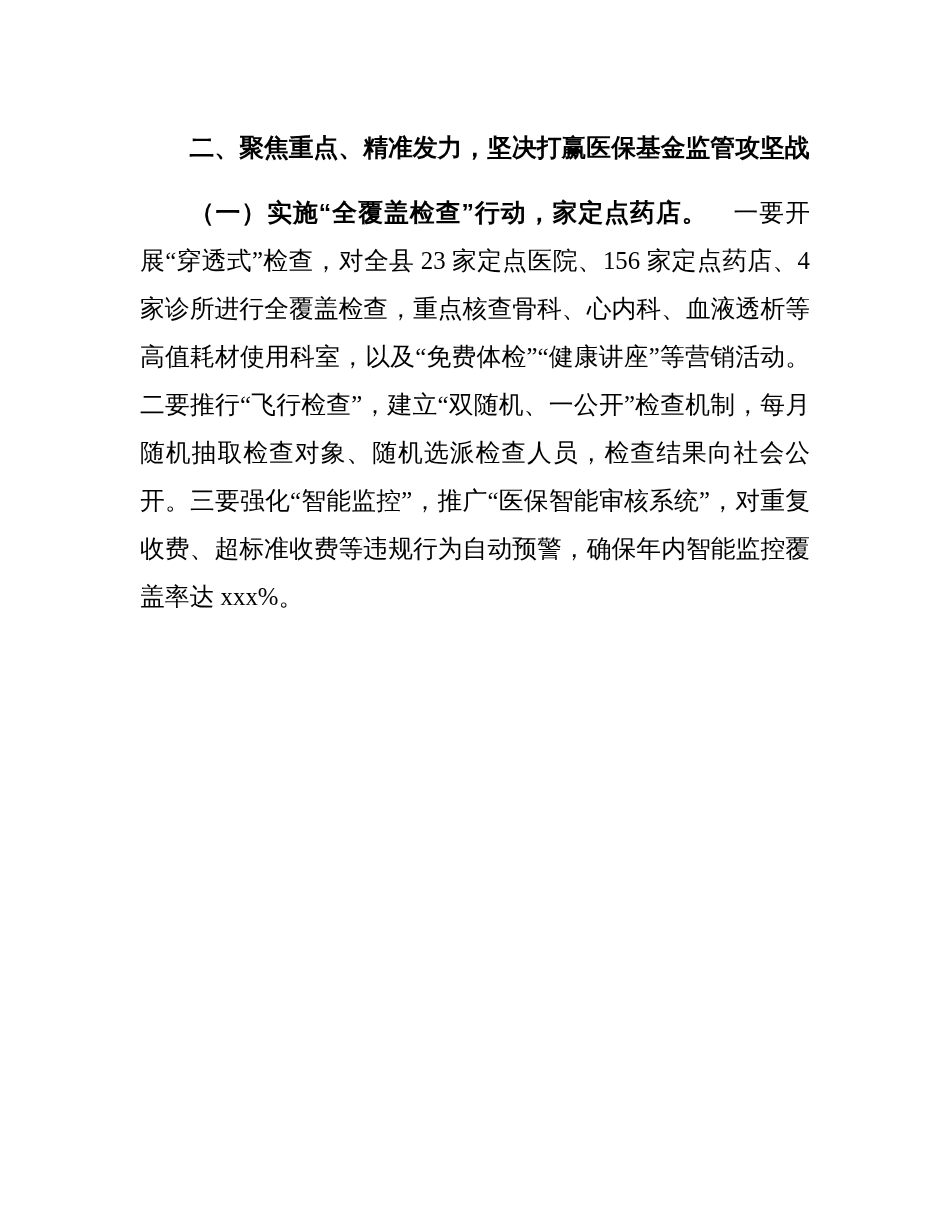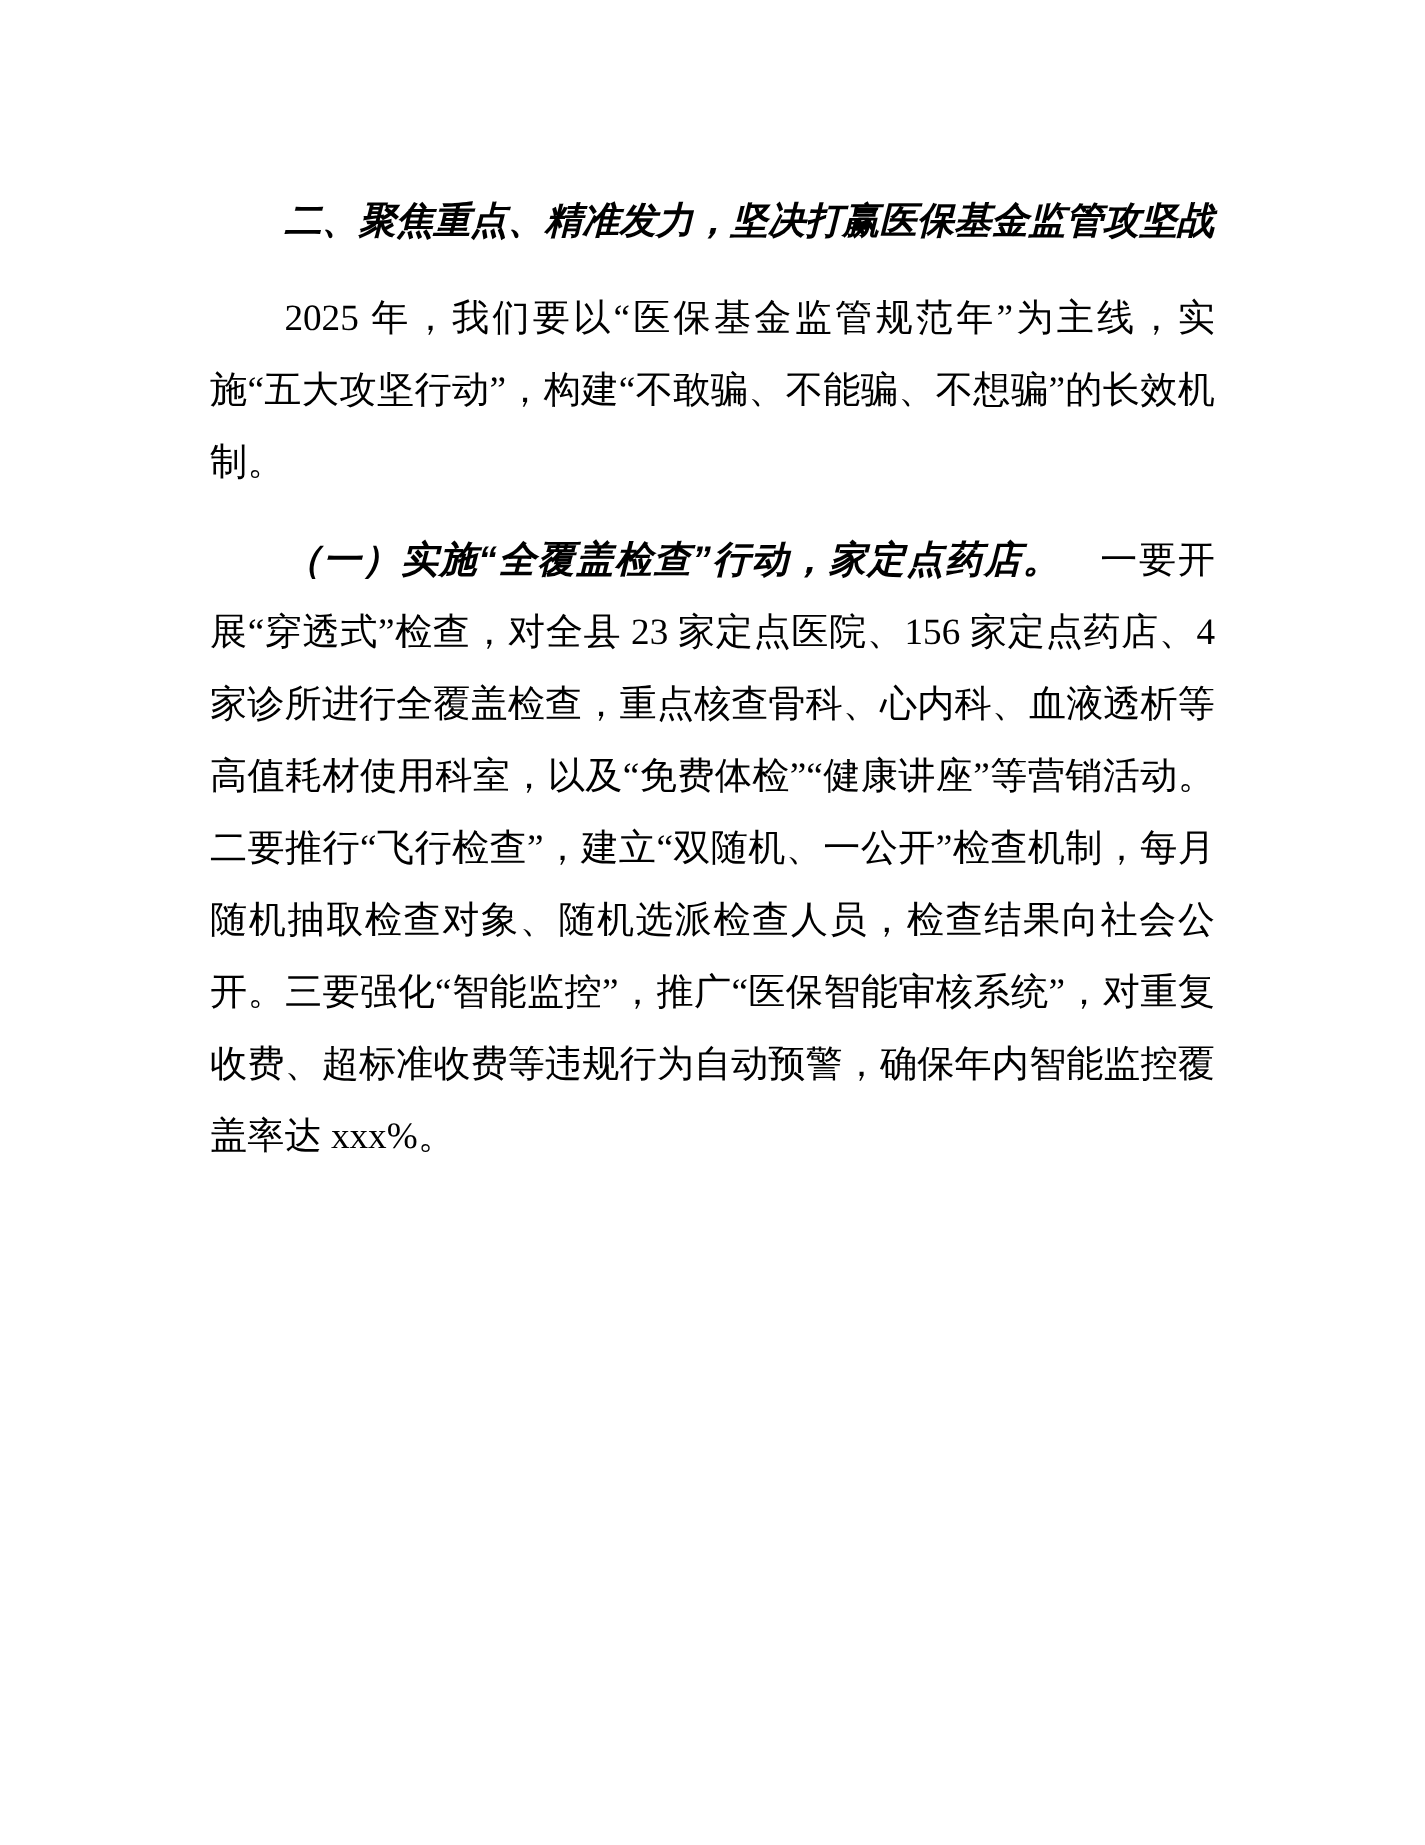--- a/index.html
+++ b/index.html
@@ -34,29 +34,27 @@
   }
   p.para.indent {
     text-indent: 2em;
   }
   .seg {
     font-weight: 400;
   }
   .seg-bold {
     font-family: "Liberation Sans", "DejaVu Sans", sans-serif;
     font-weight: 700;
-    font-style: italic;
   }
   p.para.heading .seg {
     font-family: "Liberation Sans", "DejaVu Sans", sans-serif;
     font-weight: 700;
   }
 </style>
 </head>
 <body>
 
 <div class="page">
   <div class="content">
       <p class="para indent heading"><span class="seg seg-bold">二、聚焦重点、精准发力，坚决打赢医保基金监管攻坚战</span></p>
-      <p class="para indent"><span class="seg">2025 年，我们要以“医保基金监管规范年”为主线，实施“五大攻坚行动”，构建“不敢骗、不能骗、不想骗”的长效机制。</span></p>
       <p class="para indent"><span class="seg seg-bold">（一）实施“全覆盖检查”行动，家定点药店。</span><span class="seg">　一要开展“穿透式”检查，对全县 23 家定点医院、156 家定点药店、4 家诊所进行全覆盖检查，重点核查骨科、心内科、血液透析等高值耗材使用科室，以及“免费体检”“健康讲座”等营销活动。二要推行“飞行检查”，建立“双随机、一公开”检查机制，每月随机抽取检查对象、随机选派检查人员，检查结果向社会公开。三要强化“智能监控”，推广“医保智能审核系统”，对重复收费、超标准收费等违规行为自动预警，确保年内智能监控覆盖率达 xxx%。</span></p>
     </div>
 </div>
 
 </body></html>

